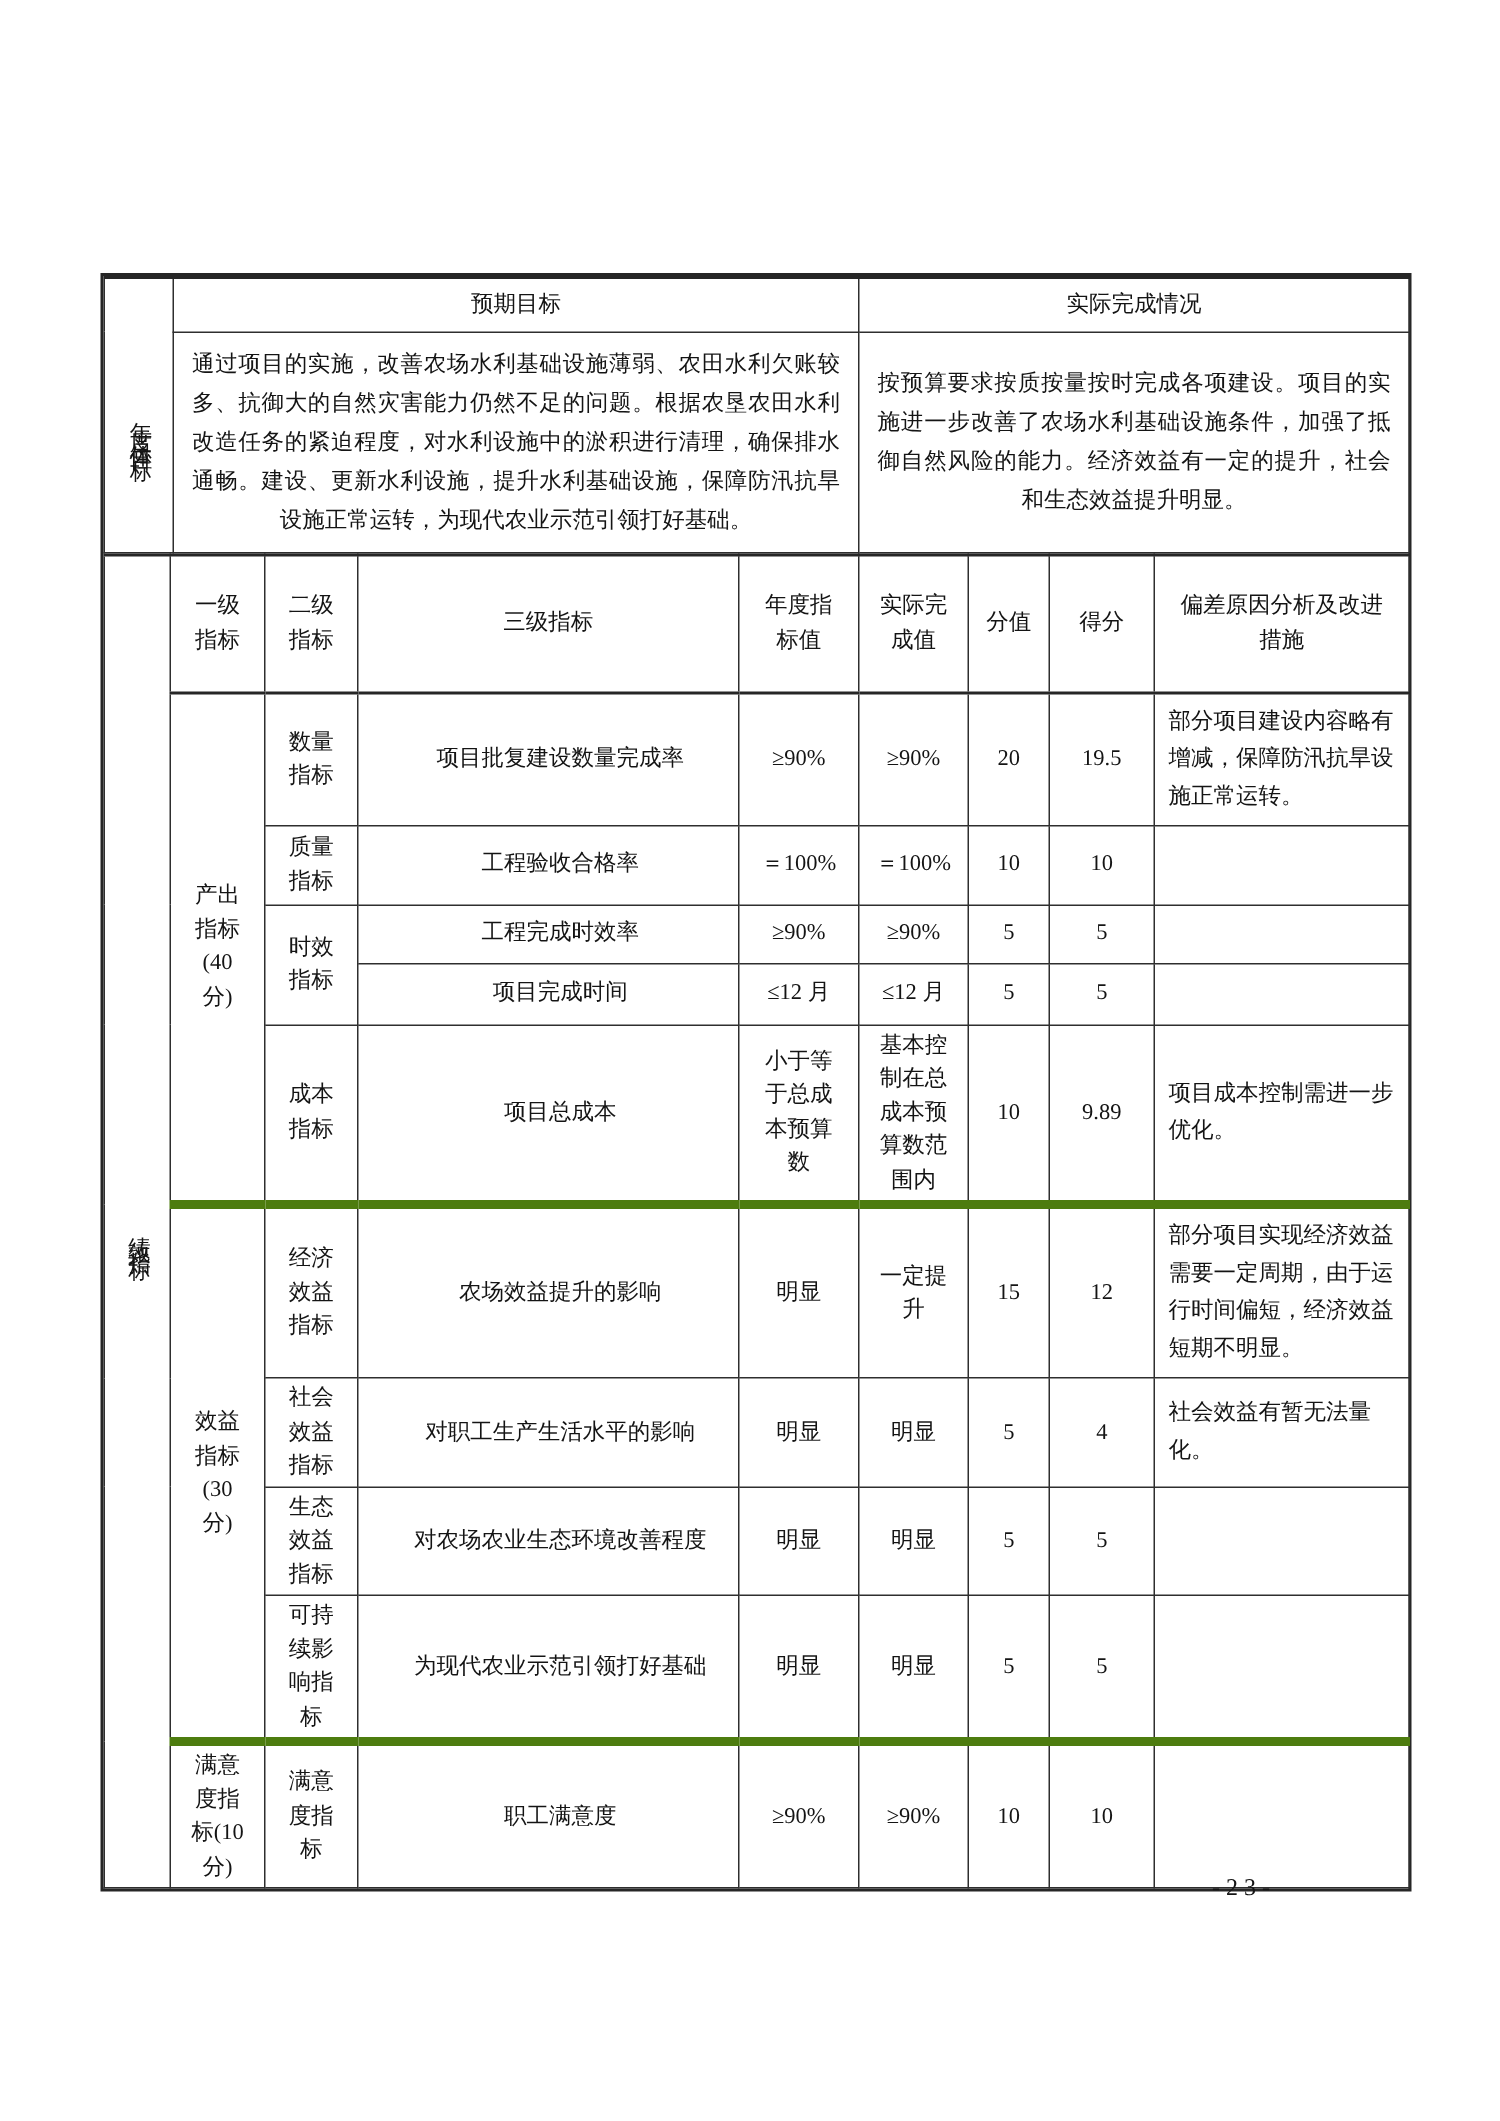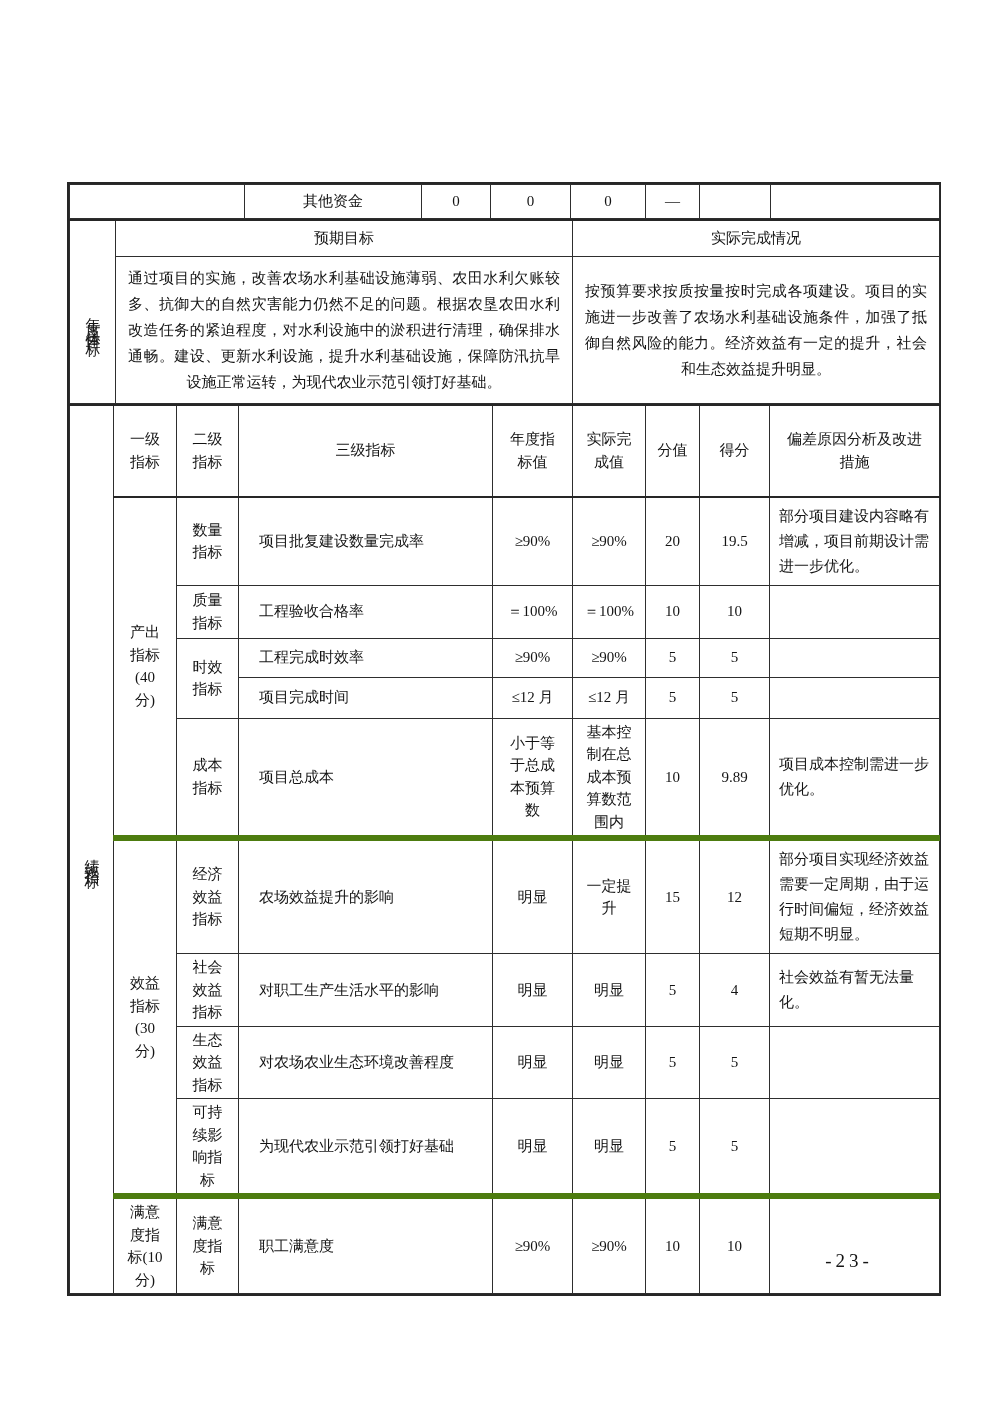--- a/index.html
+++ b/index.html
@@ -36,75 +36,50 @@
   tr.grp td{border-top:6px solid #4d7c0f;}
   td.hb{border-bottom:2px solid #262626;}
   td.para{
     text-align:justify;
     text-align-last:center;
     padding:8px 12px;
     line-height:26px;
     white-space:normal;
   }
   td.left{
-    text-align:left;
+    text-align:center;
     padding-left:20px;
   }
   td.dev{
     text-align:left;
     padding:6px 9px;
     line-height:25px;
   }
   .vert{
     display:inline-block;
     writing-mode:vertical-lr;
     text-orientation:upright;
     letter-spacing:5px;
     line-height:1;
     font-size:15px;
   }
   .pageno{
     position:absolute;
-    left:789px;top:1250px;
+    left:808px;top:1250px;
     width:120px;
-    text-align:center;
-    font-size:19px;
+    font-size:16px;
     letter-spacing:4px;
     font-family:"Liberation Serif","DejaVu Serif",serif;
   }
 </style>
 </head>
 <body>
 
 <div class="doc">
 
-  <table>
-    <colgroup>
-      <col style="width:175px">
-        <col style="width:177px">
-        <col style="width:69px">
-        <col style="width:80px">
-      <col style="width:75px">
-        <col style="width:54px">
-        <col style="width:71px">
-        <col style="width:169px">
-    </colgroup>
-    <tbody>
-        <tr style="height:34px">
-      <td></td>
-      <td>其他资金</td>
-      <td>0</td>
-      <td>0</td>
-      <td>0</td>
-      <td>—</td>
-      <td></td>
-      <td></td>
-    </tr>
-  </tbody>
-    </table>
 
   <table class="sec">
     <colgroup>
       <col style="width:46px">
         <col style="width:457px">
         <col style="width:367px">
     </colgroup>
     <tbody>
         <tr style="height:36px">
       <td rowspan="2">
@@ -157,21 +132,21 @@
 指标
 (40
 分)</td>
       <td>数量
 指标</td>
       <td class="left">项目批复建设数量完成率</td>
       <td>≥90%</td>
       <td>≥90%</td>
       <td>20</td>
       <td>19.5</td>
-      <td class="dev">部分项目建设内容略有增减，项目前期设计需进一步优化。</td>
+      <td class="dev">部分项目建设内容略有增减，保障防汛抗旱设施正常运转。</td>
     </tr>
 
     <tr style="height:53px">
       <td>质量
 指标</td>
       <td class="left">工程验收合格率</td>
       <td>＝100%</td>
       <td>＝100%</td>
       <td>10</td>
       <td>10</td>

